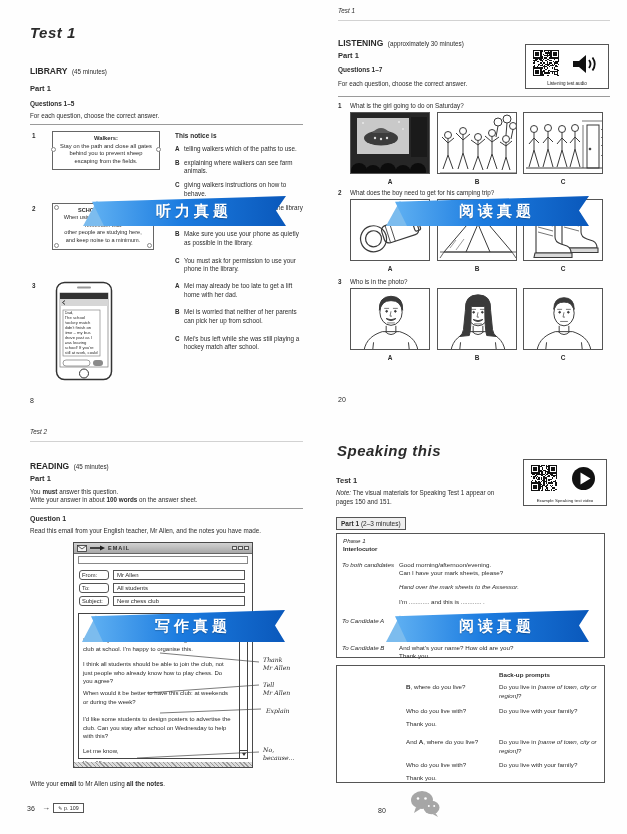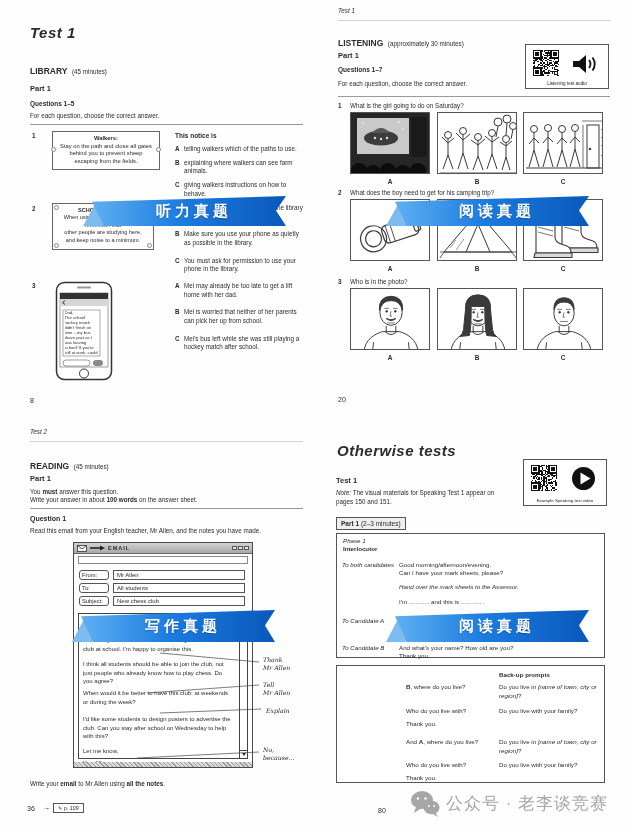--- a/index.html
+++ b/index.html
@@ -681,21 +681,21 @@
 
   <div class="abs t7" style="left:27px;top:390px">36</div>
   <div class="abs" style="left:42px;top:388px;font-size:8px;font-weight:bold">→</div>
   <div class="refbox" style="left:53px;top:388px;width:31px;height:10px">
     <span style="font-size:5px">✎</span>
     <span>p. 109</span>
   </div>
 </div>
 
 <div class="quad" style="left:320px;top:430px;width:307px;height:404px">
-  <div class="abs title" style="left:17px;top:12px">Otherwise tests</div>
+  <div class="abs title" style="left:17px;top:12px">Speaking this</div>
   <div class="abs b t75" style="left:16px;top:46px">Test 1</div>
   <div class="abs t63" style="left:16px;top:59px;width:165px">
     <span class="i">Note:</span><span> The visual materials for Speaking Test 1 appear on pages 150 and 151.</span>
   </div>
 
   <div class="qrbox" style="left:203px;top:29px;width:84px;height:47px">
     <div class="qr abs" style="left:7px;top:5px;width:26px;height:26px"><svg width="26" height="26" viewBox="0 0 21 21" shape-rendering="crispEdges">
           <g fill="#111">
             <rect x="0" y="0" width="1" height="1"></rect>
             <rect x="1" y="0" width="1" height="1"></rect>
@@ -1001,21 +1001,21 @@
   </svg>
   <div class="rtxt">听力真题</div>
 </div>
 <div class="ribbon" style="left:386px;top:196px;width:210px;height:31px">
   <svg width="100%" height="100%" viewBox="0 0 210 32" preserveAspectRatio="none">
     <polygon points="0,31 14,5 26,31" fill="#7cbcee"></polygon>
     <polygon points="9,6 203,0 193,15 203,31 21,31" fill="url(#ribbonGrad)"></polygon>
   </svg>
   <div class="rtxt">阅读真题</div>
 </div>
-<div class="ribbon" style="left:72px;top:610px;width:210px;height:33px">
+<div class="ribbon" style="left:82px;top:610px;width:210px;height:33px">
   <svg width="100%" height="100%" viewBox="0 0 210 32" preserveAspectRatio="none">
     <polygon points="0,31 14,5 26,31" fill="#7cbcee"></polygon>
     <polygon points="9,6 203,0 193,15 203,31 21,31" fill="url(#ribbonGrad)"></polygon>
   </svg>
   <div class="rtxt">写作真题</div>
 </div>
 <div class="ribbon" style="left:386px;top:610px;width:210px;height:33px">
   <svg width="100%" height="100%" viewBox="0 0 210 32" preserveAspectRatio="none">
     <polygon points="0,31 14,5 26,31" fill="#7cbcee"></polygon>
     <polygon points="9,6 203,0 193,15 203,31 21,31" fill="url(#ribbonGrad)"></polygon>
@@ -1029,14 +1029,13 @@
       <ellipse cx="12" cy="10" rx="11" ry="9"></ellipse>
       <polygon points="6,17 4,23 11,18.5"></polygon>
       <ellipse cx="21.5" cy="17.5" rx="8" ry="6.8"></ellipse>
       <polygon points="25.5,23 28,27 22.5,24"></polygon>
     </g>
     <circle cx="8" cy="8.5" r="1.3" fill="#fefefe"></circle>
       <circle cx="15.5" cy="8.5" r="1.3" fill="#fefefe"></circle>
     <circle cx="18.8" cy="16" r="1" fill="#fefefe"></circle>
       <circle cx="24.2" cy="16" r="1" fill="#fefefe"></circle>
   </svg>
-  <span>公众号 · 老李谈竞赛</span>
 </div>
 
 </body></html>

